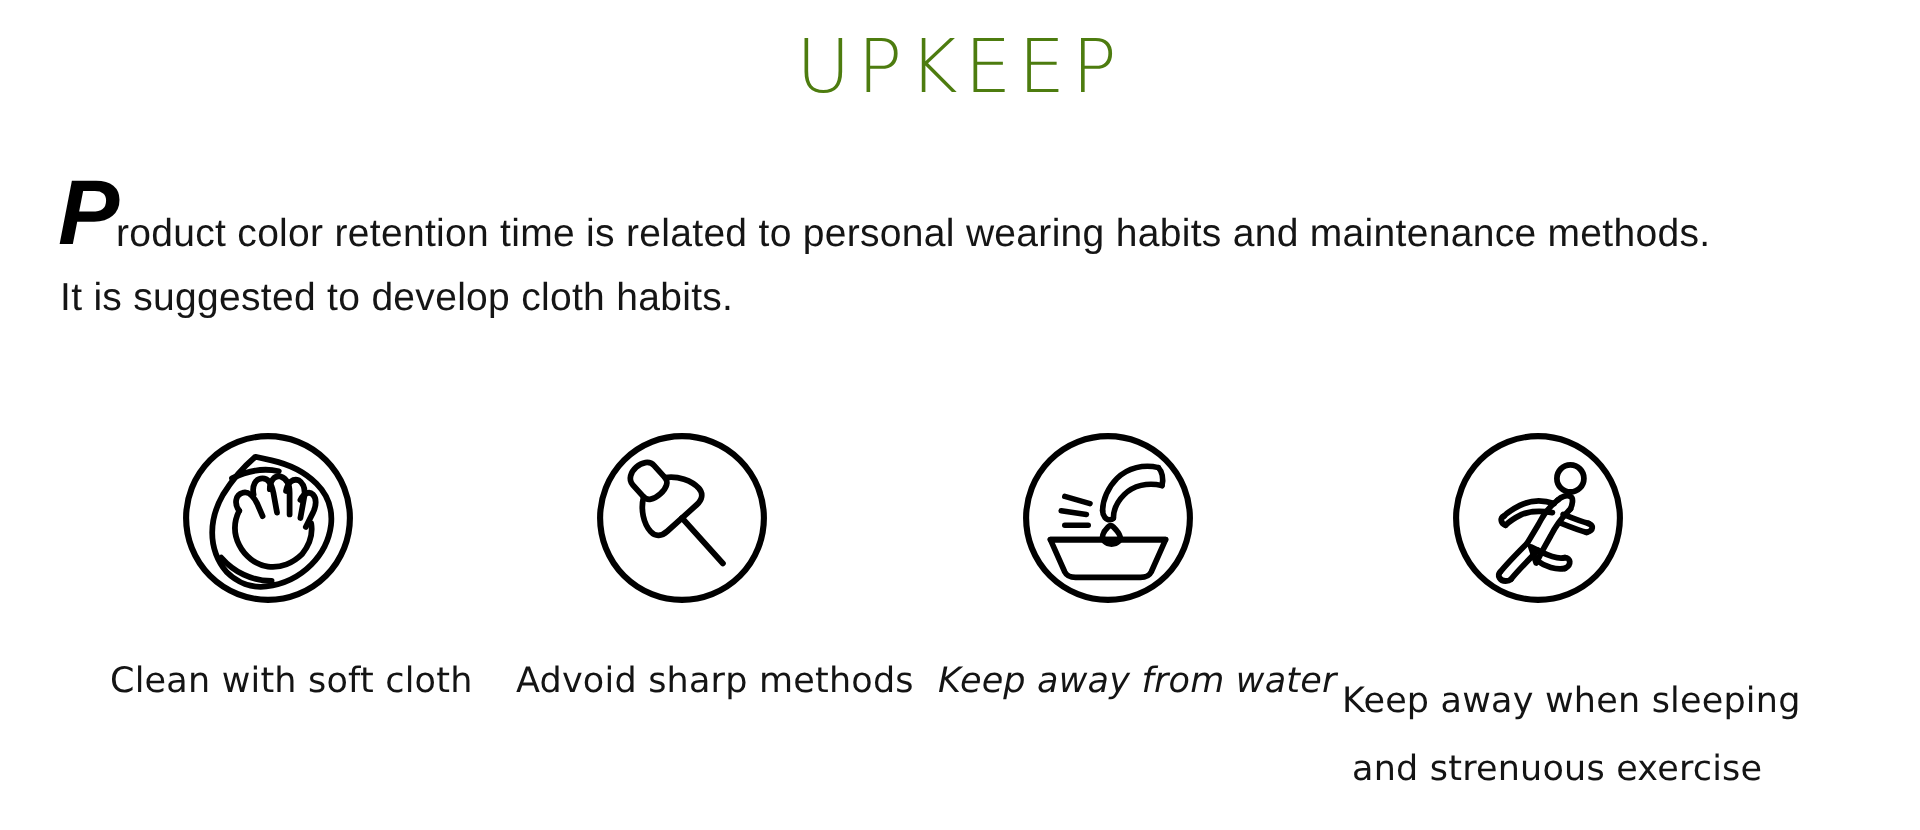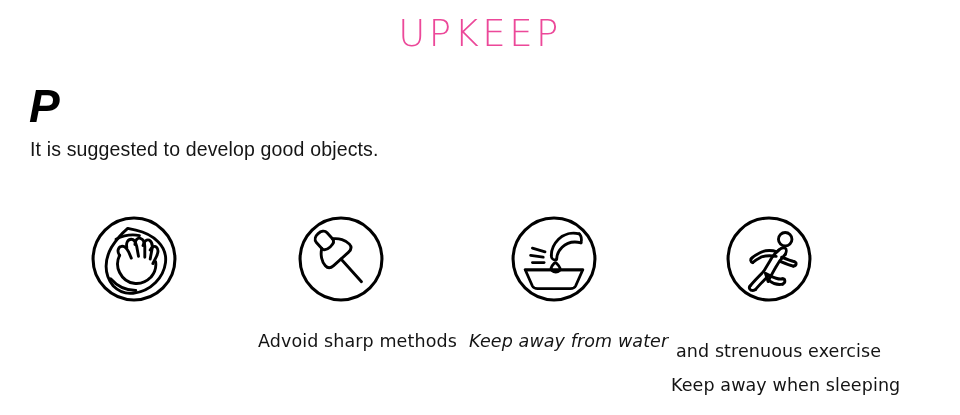--- a/index.html
+++ b/index.html
@@ -27,21 +27,21 @@
   .title {
     position: absolute;
     top: 8px;
     left: 0;
     width: 960px;
     text-align: center;
     font-family: "DejaVu Sans", sans-serif;
     font-size: 37px;
     font-weight: 300;
     letter-spacing: 3.5px;
-    color: #ec4899;
+    color: #4d7c0f;
     line-height: 52px;
     white-space: nowrap;
   }
 
   
   .intro {
     position: absolute;
     left: 29px;
     top: 84px;
     width: 905px;
@@ -137,22 +137,23 @@
 </head>
 <body>
 
 <div id="page">
 
   <div class="title">UPKEEP</div>
 
   <div class="intro">
     <div class="intro-line intro-line-1">
       <span class="dropcap">P</span>
-    </div>
-    <div class="intro-line intro-line-2">It is suggested to develop good objects.</div>
+      <span class="intro-rest">roduct color retention time is related to personal wearing habits and maintenance methods.</span>
+    </div>
+    <div class="intro-line intro-line-2">It is suggested to develop cloth habits.</div>
   </div>
 
   <div class="icons-row">
 
     <div class="icon-cell" style="left:89px; top:214px;">
       <div class="icon-circle">
         <svg viewBox="0 0 100 100" xmlns="http://www.w3.org/2000/svg">
           <circle cx="50" cy="50" r="45.5" fill="none" stroke="#000" stroke-width="3.4"></circle>
           <g fill="none" stroke="#000" stroke-width="3.2" stroke-linecap="round" stroke-linejoin="round">
 
@@ -255,27 +256,30 @@
             <path d="M29 80 C27 82 29 85 32 85 C33 85 34 85 35 84"></path>
 
             <path d="M46 66 L52 69 L49 75 Z"></path>
           </g>
         </svg>
       </div>
     </div>
 
   </div>
 
+  <div class="caption cap-center" id="caption-1">
+    <span class="cap-line cap-line-1">Clean with soft cloth</span>
+  </div>
 
   <div class="caption cap-center" id="caption-2">
     <span class="cap-line cap-line-1">Advoid sharp methods</span>
   </div>
 
   <div class="caption cap-center" id="caption-3">
     <span class="cap-line cap-line-1">Keep away from water</span>
   </div>
 
   <div class="caption cap-center" id="caption-4">
+    <span class="cap-line cap-line-1">Keep away when sleeping</span>
     <span class="cap-line cap-line-2">and strenuous exercise</span>
-    <span class="cap-line cap-line-1">Keep away when sleeping</span>
   </div>
 
 </div>
 
 </body></html>

